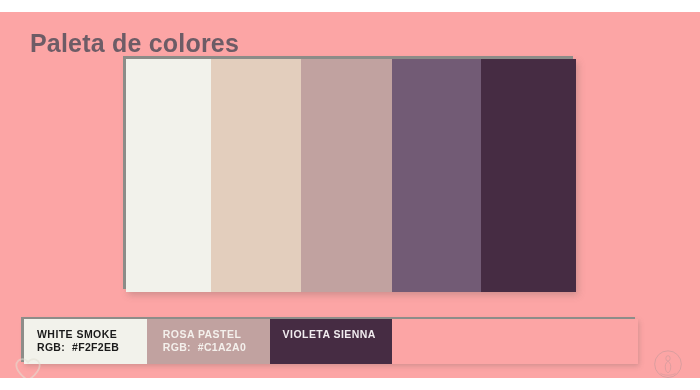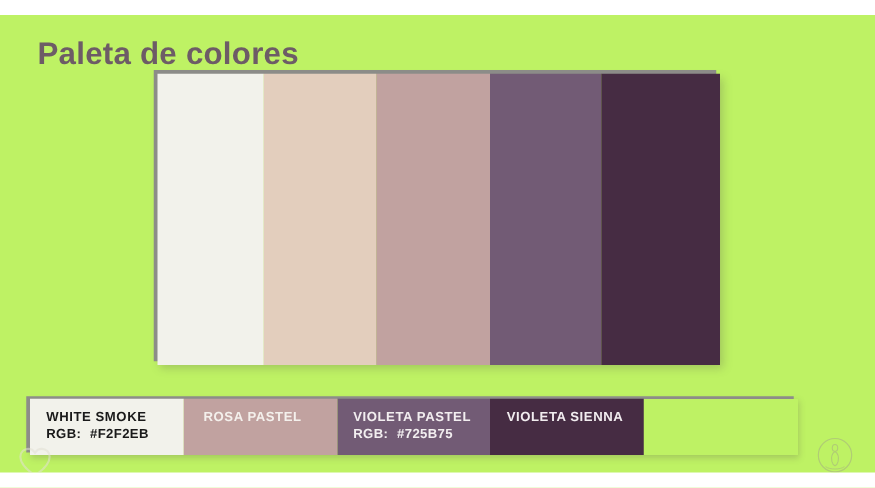--- a/index.html
+++ b/index.html
@@ -103,21 +103,21 @@
     left: 648px;
     top: 333px;
     width: 40px;
     height: 40px;
     opacity: 0.38;
   }
 </style>
 </head>
 <body>
 
-<div id="slide" style="background: #bef264;">
+<div id="slide" style="background: #fca5a5;">
 
   <div id="slide-title" style="color: rgb(109, 92, 102);">Paleta de colores</div>
 
   <div id="palette-block">
     <div class="palette-band b0" style="background: rgb(242, 242, 235);"></div>
     <div class="palette-band b1" style="background: rgb(227, 206, 189);"></div>
     <div class="palette-band b2" style="background: rgb(193, 162, 160);"></div>
     <div class="palette-band b3" style="background: rgb(114, 91, 117);"></div>
     <div class="palette-band b4" style="background: rgb(70, 44, 67);"></div>
   </div>
@@ -125,26 +125,23 @@
   <div id="legend-strip">
 
     <div class="legend-cell" style="background: rgb(242, 242, 235); color: rgb(26, 26, 26);">
       <div class="legend-name">WHITE SMOKE</div>
       <div class="legend-rgb"><span>RGB:</span><span class="hex">#F2F2EB</span></div>
     </div>
 
 
     <div class="legend-cell" style="background: rgb(193, 162, 160); color: rgb(244, 240, 236); padding-left: 16px;">
       <div class="legend-name">ROSA PASTEL</div>
+      <div class="legend-rgb"><span>RGB:</span><span class="hex">#C1A2A0</span></div>
     </div>
 
-    <div class="legend-cell" style="background: rgb(114, 91, 117); color: rgb(242, 238, 240);">
-      <div class="legend-name">VIOLETA PASTEL</div>
-      <div class="legend-rgb"><span>RGB:</span><span class="hex">#725B75</span></div>
-    </div>
 
     <div class="legend-cell" style="background: rgb(70, 44, 67); color: rgb(241, 236, 239);">
       <div class="legend-name">VIOLETA SIENNA</div>
     </div>
 
   </div>
 
   <svg id="heart-watermark" viewBox="0 0 32 30">
     <path d="M16 27 C6 20 2.5 14.5 2.5 9.6 C2.5 5.4 5.8 2.4 9.6 2.4 C12.2 2.4 14.6 3.8 16 6 C17.4 3.8 19.8 2.4 22.4 2.4 C26.2 2.4 29.5 5.4 29.5 9.6 C29.5 14.5 26 20 16 27 Z" fill="none" stroke="#E2E0D4" stroke-width="2"></path>
   </svg>

